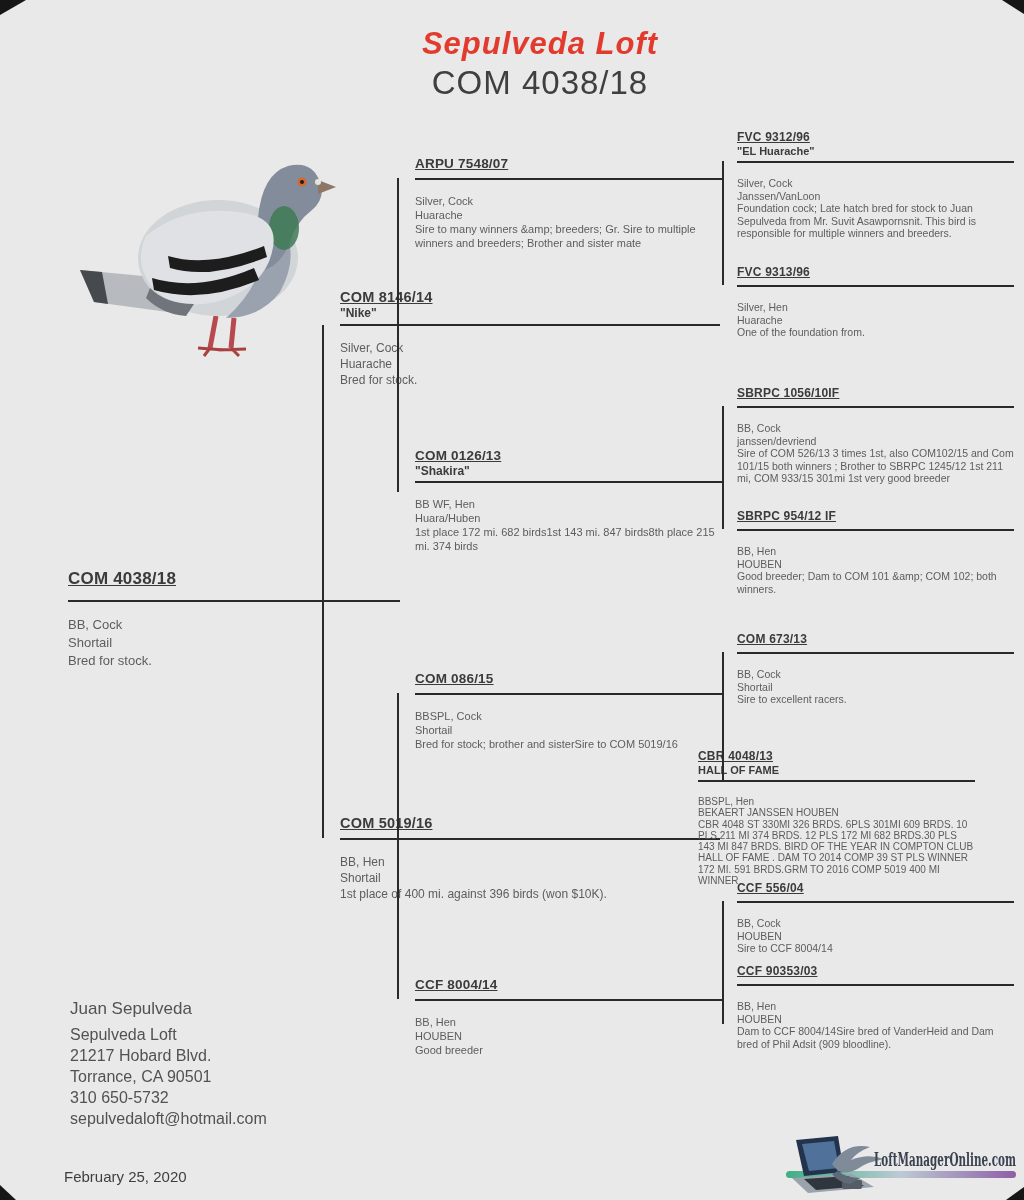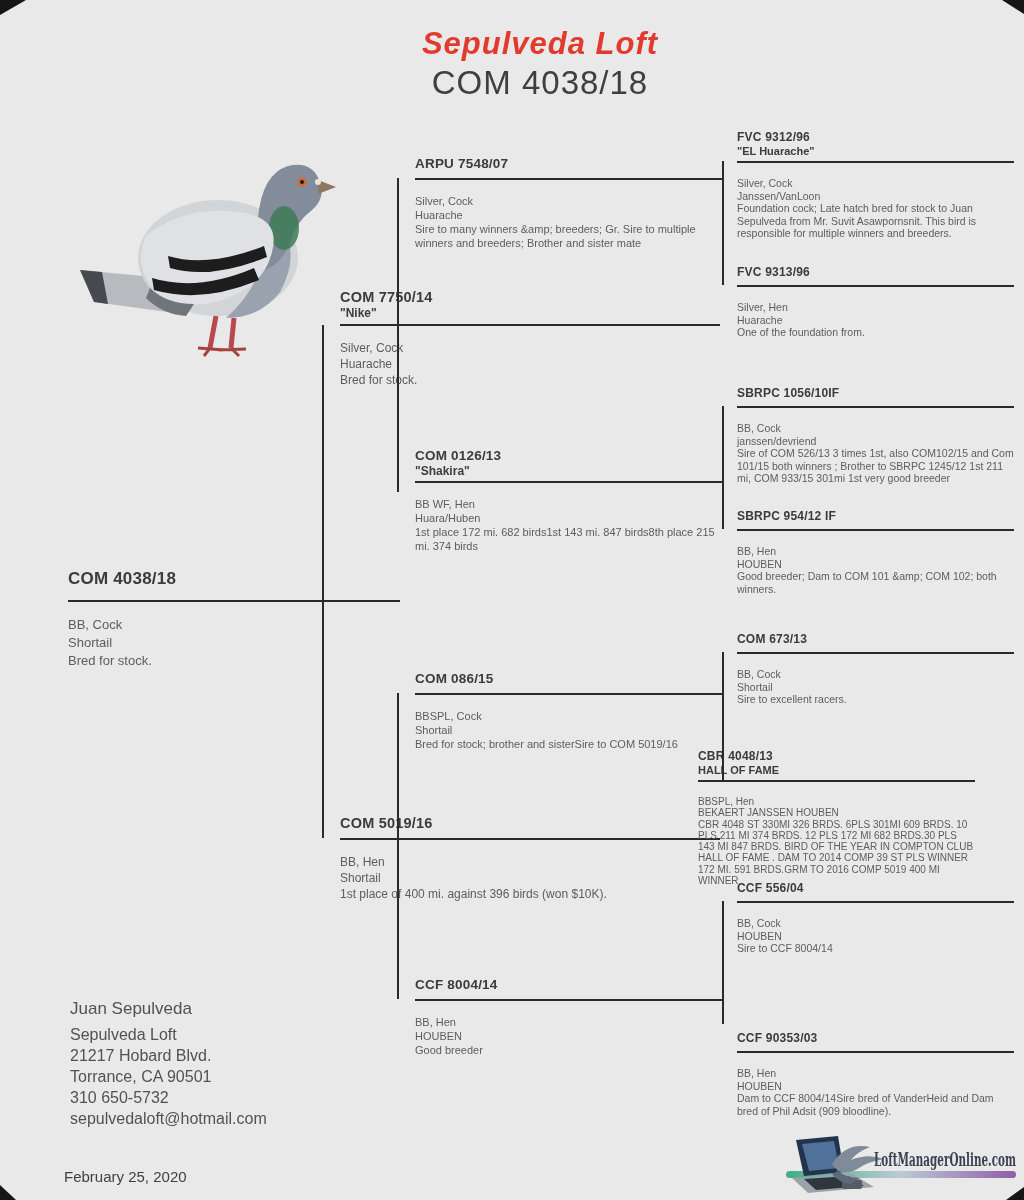--- a/index.html
+++ b/index.html
@@ -6,21 +6,21 @@
   .page{position:relative;width:1024px;height:1200px;background:#e9e9e9;
         font-family:"Liberation Sans","DejaVu Sans",sans-serif;overflow:hidden;}
 
   
   .titlewrap{position:absolute;left:240px;top:26px;width:600px;text-align:center;}
   .title-loft{font-size:31px;font-weight:bold;font-style:italic;color:#e23b2e;letter-spacing:1px;}
   .title-band{font-size:33px;color:#3f3f3f;margin-top:2px;letter-spacing:1px;}
 
   
   .block{position:absolute;}
-  .band{font-weight:bold;color:#3b3b3b;letter-spacing:.2px;}
+  .band{font-weight:bold;color:#3b3b3b;letter-spacing:.2px;text-decoration:underline;}
   .bname{font-weight:bold;color:#3b3b3b;}
   .rule{border-top:2px solid #2a2a2a;}
   .details{color:#5d5d5d;white-space:pre-line;padding-top:14px;}
 
   .subj .band{font-size:17px;line-height:22px;}
   .subj .rule{margin-top:10px;}
   .subj .details{font-size:13px;line-height:18px;}
 
   .g2 .band{font-size:14.5px;line-height:18px;}
   .g2 .bname{font-size:12px;line-height:15px;}
@@ -102,21 +102,21 @@
 
   <div class="block subj" style="left:68px;top:568px;width:332px">
     <div class="band">COM 4038/18</div>
     <div class="rule"></div>
     <div class="details">BB, Cock
 Shortail
 Bred for stock.</div>
   </div>
 
   <div class="block g2 wn" style="left:340px;top:288px;width:380px">
-    <div class="band">COM 7750/14</div>
+    <div class="band">COM 8146/14</div>
     <div class="bname">"Nike"</div>
     <div class="rule"></div>
     <div class="details">Silver, Cock
 Huarache
 Bred for stock.</div>
   </div>
 
   <div class="block g2" style="left:340px;top:814px;width:380px">
     <div class="band">COM 5019/16</div>
     <div class="rule"></div>
@@ -209,21 +209,21 @@
   </div>
 
   <div class="block g4" style="left:737px;top:881px;width:277px">
     <div class="band">CCF 556/04</div>
     <div class="rule"></div>
     <div class="details">BB, Cock
 HOUBEN
 Sire to CCF 8004/14</div>
   </div>
 
-  <div class="block g4" style="left:737px;top:1031px;width:277px">
+  <div class="block g4" style="left:737px;top:964px;width:277px">
     <div class="band">CCF 90353/03</div>
     <div class="rule"></div>
     <div class="details">BB, Hen
 HOUBEN
 Dam to CCF 8004/14Sire bred of VanderHeid and Dam bred of Phil Adsit (909 bloodline).</div>
   </div>
 
   <div class="vl" style="left:322px;top:325px;height:513px"></div>
   <div class="vl" style="left:397px;top:178px;height:314px"></div>
   <div class="vl" style="left:397px;top:693px;height:306px"></div>

